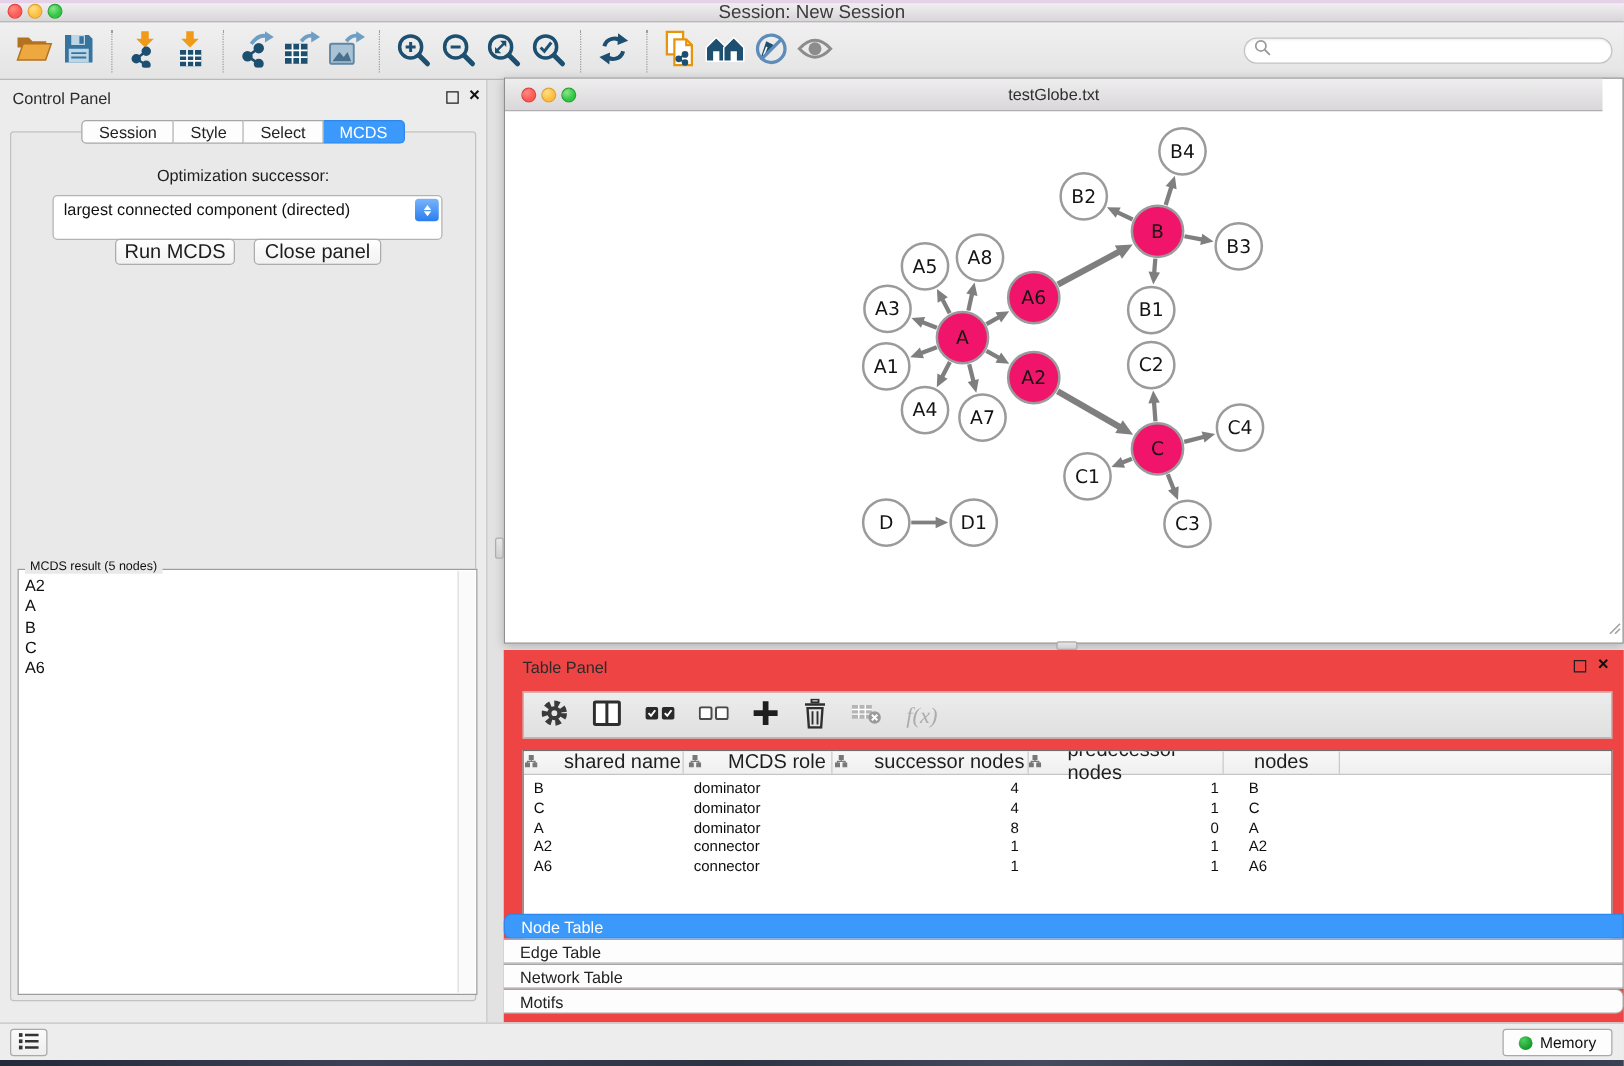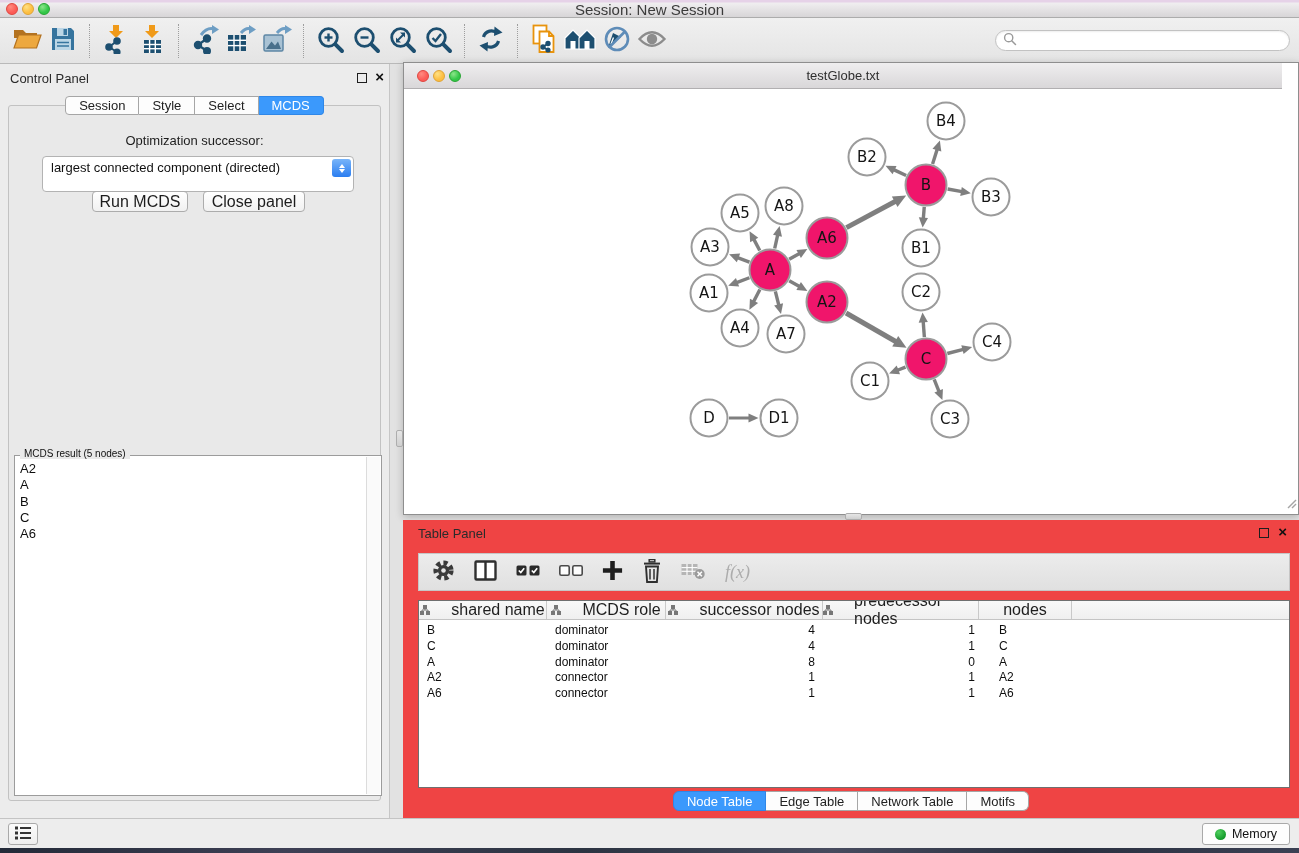--- a/index.html
+++ b/index.html
@@ -81,21 +81,21 @@
   #fx-label { font-family:"Liberation Serif", serif; font-style:italic; font-size:18px; color:#ACACAC; }
 
   #tp-table { position:absolute; left:15px; right:9px; top:80px; bottom:30px; background:#fff; border:1px solid #6F6F6F; overflow:hidden; }
   #table-header-row { display:flex; height:19px; background:linear-gradient(#F8F8F8,#EFEFEF); border-bottom:1px solid #C4C4C4; }
   .th { display:flex; align-items:center; justify-content:center; gap:21px; font-size:16px; color:#1E1E1E; border-right:1px solid #C9C9C9; flex:0 0 auto; }
   .tr { display:flex; height:15.8px; }
   .td { font-size:12px; color:#0E0E0E; line-height:15.8px; flex:0 0 auto; white-space:nowrap; overflow:hidden; }
   .td.a-left8 { padding-left:8px; } .td.a-right { text-align:right; padding-right:8px; } .td.a-right4 { text-align:right; padding-right:4px; } .td.a-left20 { padding-left:20px; }
   #table-body { padding-top:3px; }
 
-  #tp-tabs { position:absolute; left:0; right:0; bottom:7px; }
+  #tp-tabs { position:absolute; left:0; right:0; bottom:7px;flex-direction:column; }
   #tp-tabs .seg-tab { height:20px; line-height:19px; font-size:13px; }
   #tp-tabs .seg-tab:first-child { border-radius:6px 0 0 6px; }
   #tp-tabs .seg-tab:last-child { border-radius:0 6px 6px 0; }
 
   
   #statusbar { position:absolute; left:0; top:818px; width:100%; height:30px; background:#EDEDED; border-top:1px solid #C4C4C4; }
   #list-btn { position:absolute; left:8px; top:4px; width:30px; height:22px; border:1px solid #A9A9A9; border-radius:3px; background:linear-gradient(#FBFBFB,#EEEEEE); display:flex; align-items:center; justify-content:center; }
   #memory-btn { position:absolute; right:9px; top:4px; width:88px; height:22px; border:1px solid #A9A9A9; border-radius:3px; background:#FDFDFD; display:flex; align-items:center; justify-content:center; gap:6px; font-size:12.5px; color:#111; font-family:inherit; }
   #memory-dot { width:11px; height:11px; border-radius:50%; background:radial-gradient(circle at 35% 30%,#4FCF5E,#149A2B 70%); }
 

